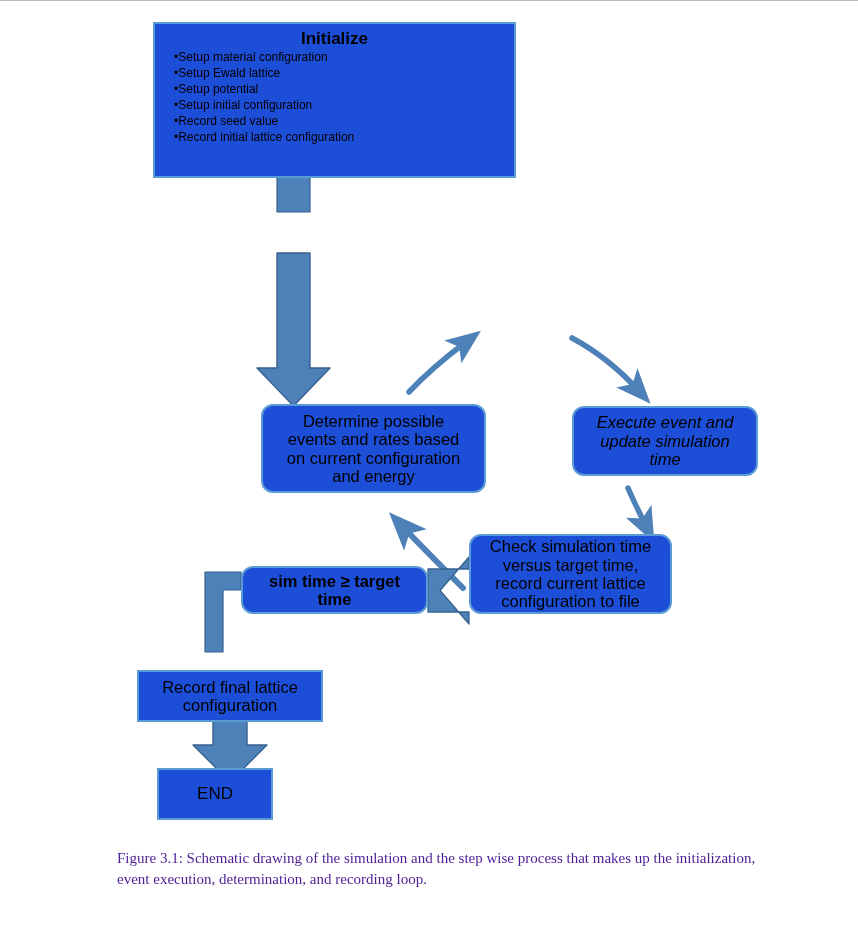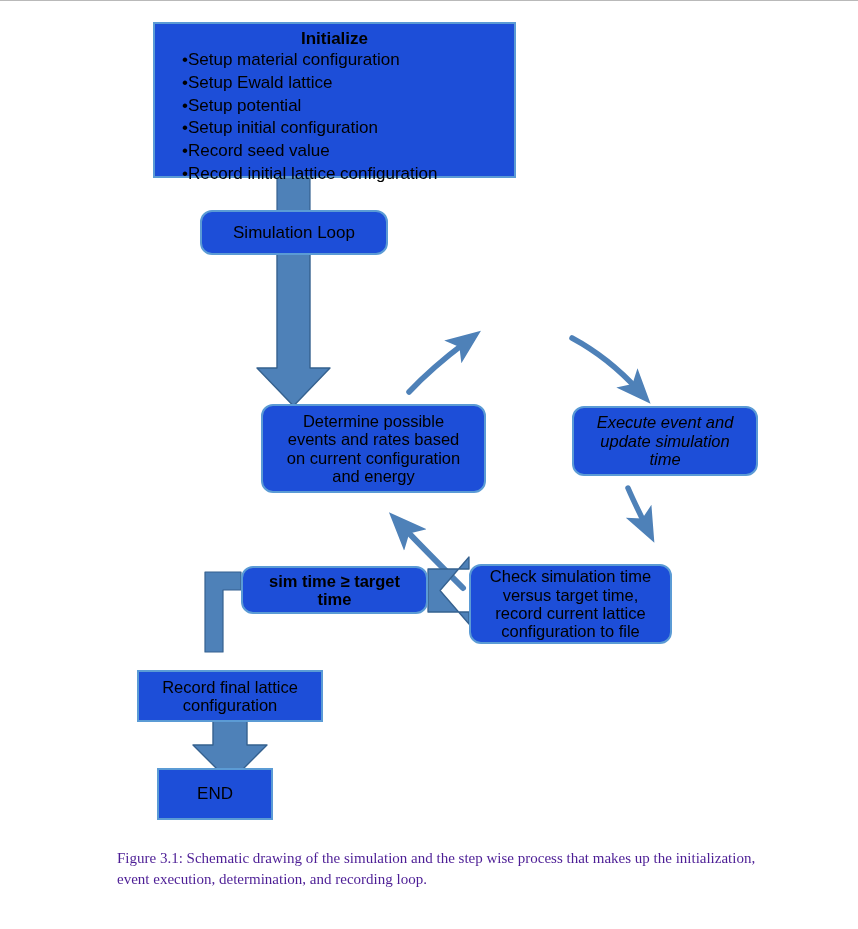--- a/index.html
+++ b/index.html
@@ -57,31 +57,30 @@
     display: block;
     text-align: center;
     font-weight: bold;
     font-size: 17px;
     line-height: 1.18;
   }
   #n-init .bullets {
     display: block;
     text-align: left;
     padding-left: 19px;
-    font-size: 17px;
+    font-size: 12px;
     line-height: 1.34;
     white-space: pre-line;
-    margin-left: 8px;
   }
   #n-simloop { left: 200px; top: 210px; width: 188px; height: 45px; font-size: 17px; }
   #n-random  { left: 430px; top: 264px; width: 218px; height: 65px; font-size: 16.5px; }
   #n-determine { left: 261px; top: 404px; width: 225px; height: 89px; font-size: 16.5px; align-items: center; }
   #n-execute { left: 572px; top: 406px; width: 186px; height: 70px; font-size: 16.5px; font-style: italic; }
   #n-simtime { left: 241px; top: 566px; width: 187px; height: 48px; font-size: 16.5px; font-weight: bold; }
-  #n-check   { left: 469px; top: 564px; width: 203px; height: 80px; font-size: 16.5px; }
+  #n-check   { left: 469px; top: 534px; width: 203px; height: 80px; font-size: 16.5px; }
   #n-recfinal { left: 137px; top: 670px; width: 186px; height: 52px; font-size: 16.5px; }
   #n-end      { left: 157px; top: 768px; width: 116px; height: 52px; font-size: 17px; }
 
   
   #wires {
     position: absolute;
     left: 0; top: 0;
     width: 858px; height: 929px;
     z-index: 1;
   }
@@ -169,23 +168,20 @@
   <div class="node" id="n-init">
     <span class="hdr">Initialize</span>
     <span class="bullets">•Setup  material configuration
 •Setup Ewald lattice
 •Setup potential
 •Setup initial configuration
 •Record seed value
 •Record initial lattice configuration</span>
   </div>
 
-  <div class="node rounded" id="n-simloop">
-    <span class="txt">Simulation Loop</span>
-  </div>
 
 
   <div class="node rounded" id="n-determine">
     <span class="txt">Determine possible
 events and rates based
 on current configuration
 and energy</span>
   </div>
 
   <div class="node rounded" id="n-execute">

